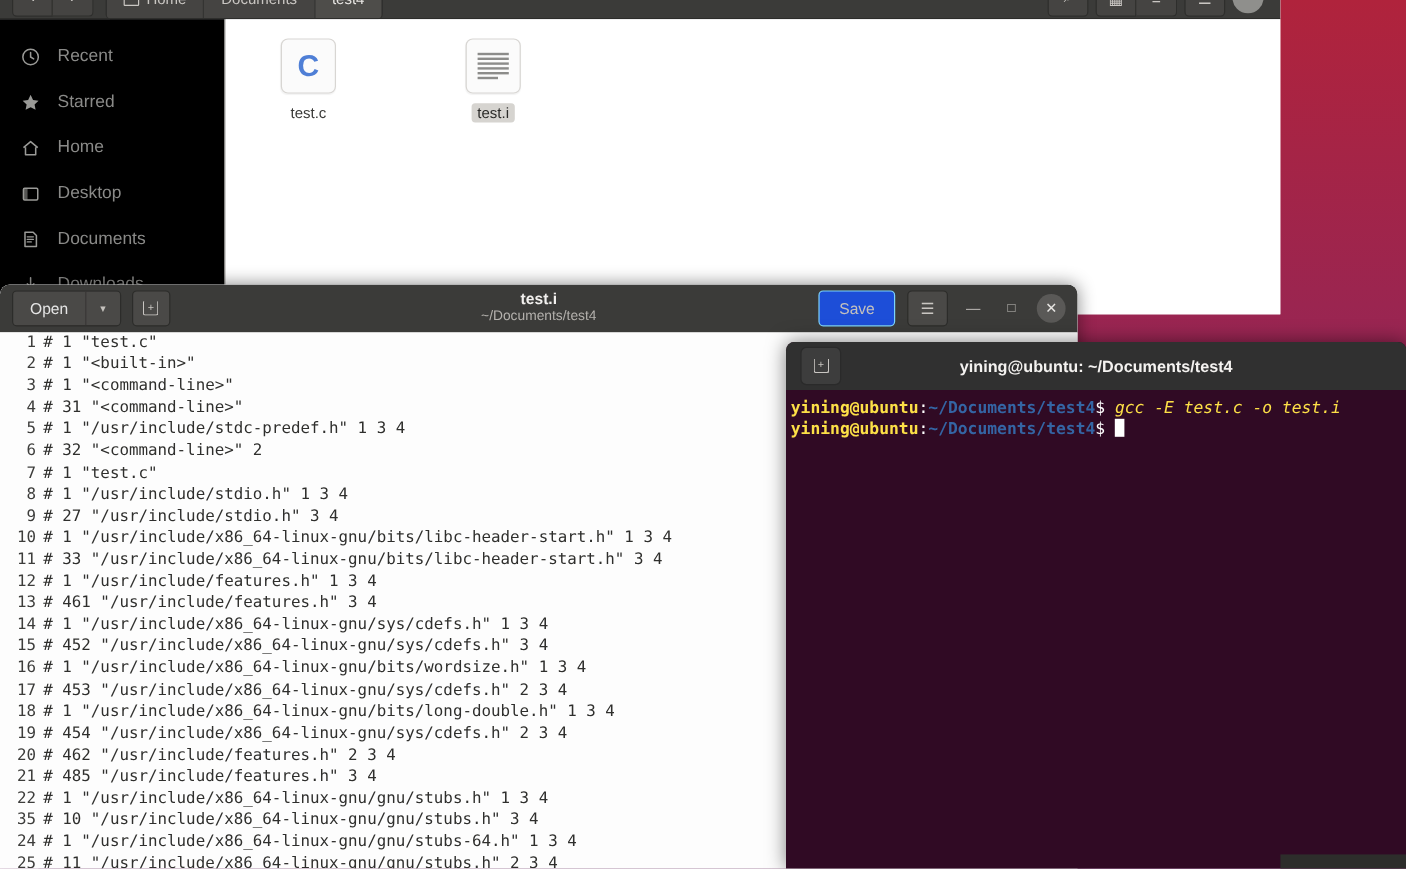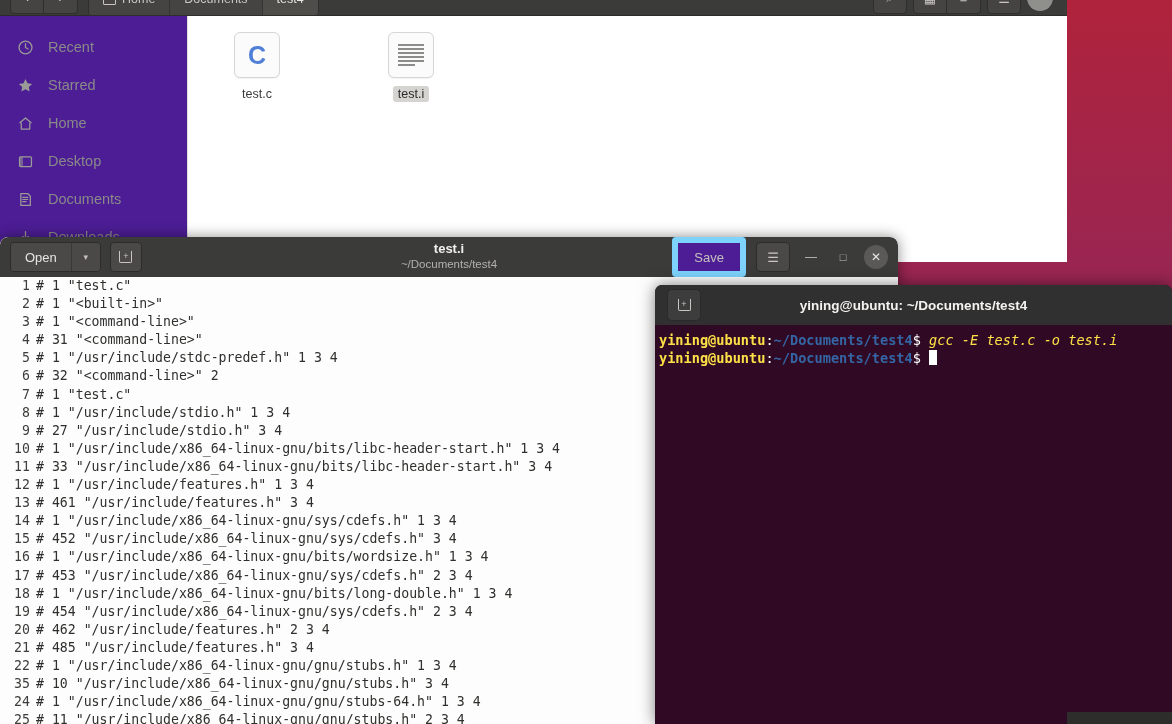--- a/index.html
+++ b/index.html
@@ -94,21 +94,21 @@
     background: #8f8f8c;
   }
 
   #fm-body {
     position: absolute; left: 0; top: 16px;
     width: 1067px; height: 246px;
     display: flex;
   }
   #fm-sidebar {
     width: 188px;
-    background: #4c1d95;
+    background: #000000;
     border-right: 1px solid #e0dedb;
     padding-top: 12px;
     box-sizing: border-box;
     text-align: right;
   }
   .sb-item {
     height: 38px;
     display: flex; align-items: center;
     padding-left: 16px;
     gap: 14px;
@@ -214,22 +214,22 @@
     pointer-events: none;
   }
   .ed-title .t1 { color: #f2f0ee; font-size: 13px; font-weight: bold; line-height: 16px; }
   .ed-title .t2 { color: #b4b1ad; font-size: 11.5px; line-height: 14px; }
   .ed-right {
     margin-left: auto;
     display: flex; align-items: center; gap: 10px;
   }
   .ed-save {
     height: 28px; padding: 0 16px;
-    background: #4c1d95;
-    border: 6px solid #7dd3fc; border-radius: 4px;
+    background: #1d4ed8;
+    border: 1px solid #7dd3fc; border-radius: 4px;
     color: #c4c1bd; font-size: 13px;
     display: flex; align-items: center;
   }
   .ed-menu {
     width: 32px; height: 28px;
     background: #4a4947;
     border: 1px solid #2c2c2a; border-radius: 4px;
     color: #c9c6c2; font-size: 13px;
     display: flex; align-items: center; justify-content: center;
   }

